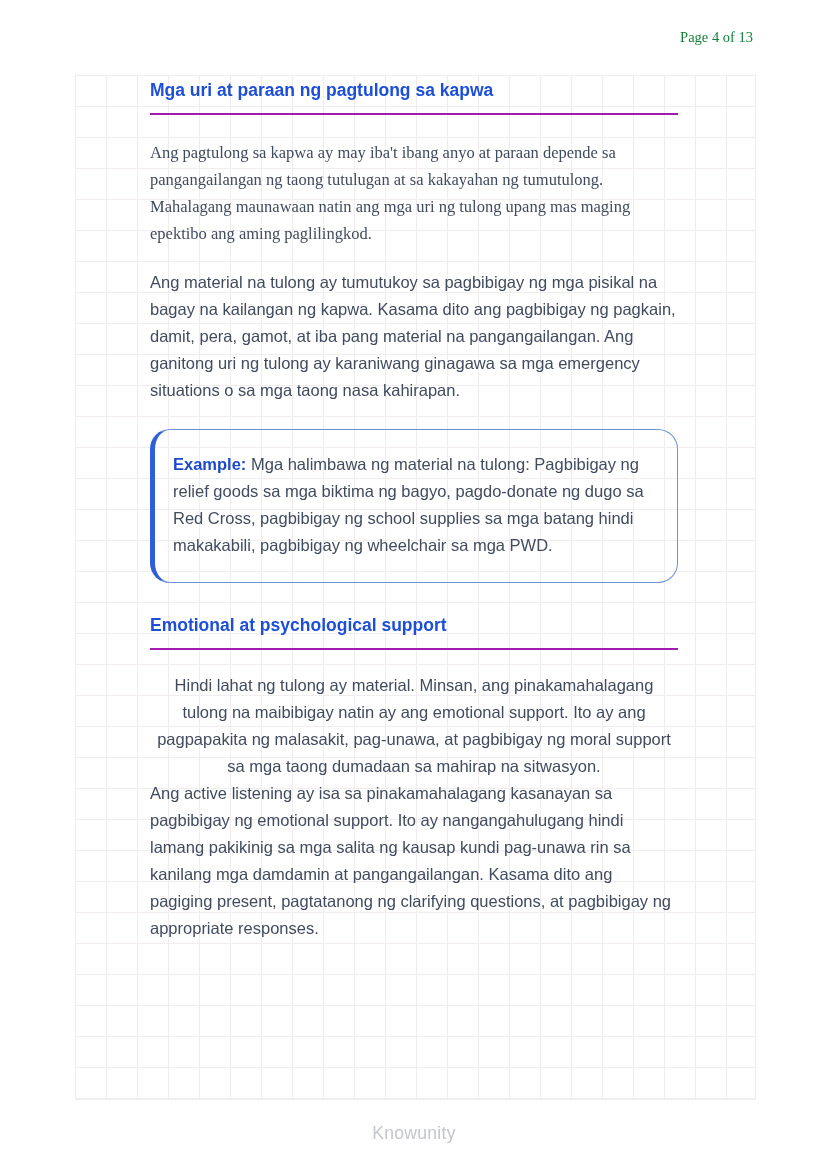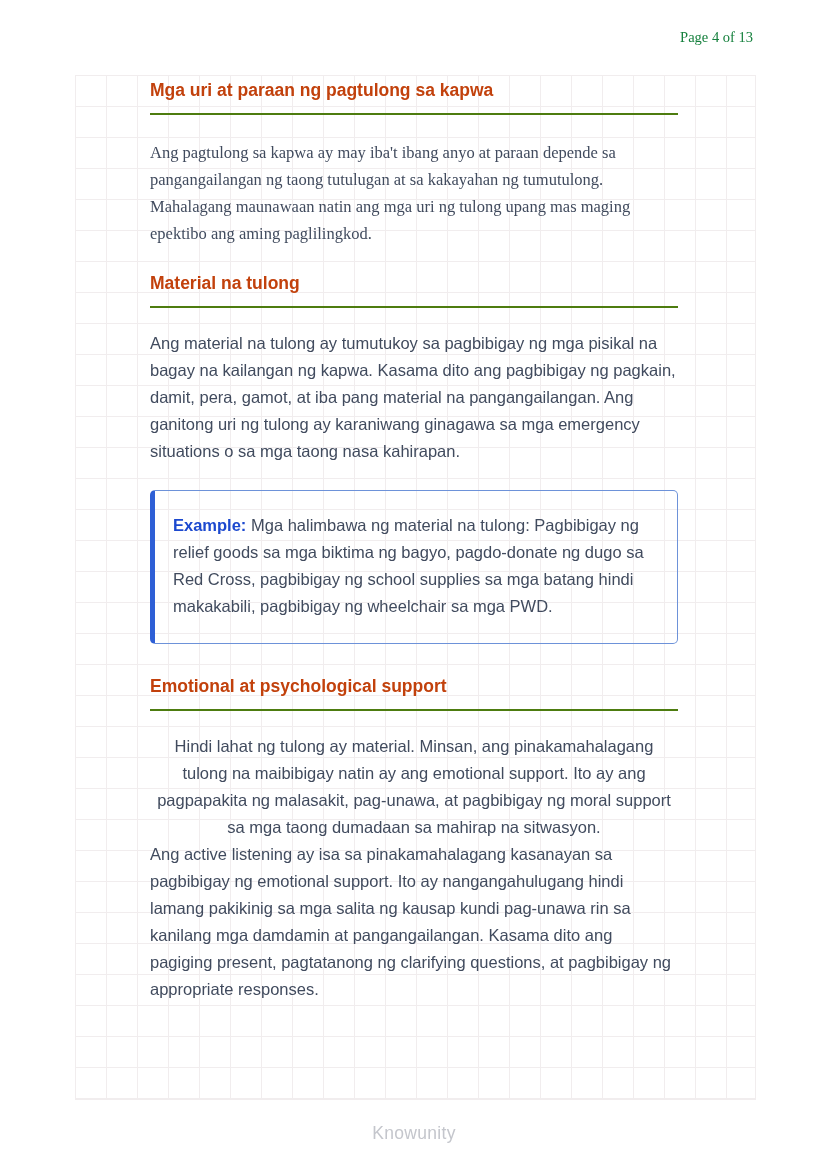--- a/index.html
+++ b/index.html
@@ -33,42 +33,42 @@
   }
   .content {
     position: absolute;
     left: 150px;
     top: 75px;
     width: 528px;
   }
   h2.section-heading {
     font-size: 17.5px;
     font-weight: bold;
-    color: #c2410c;
+    color: #1d4ed8;
     line-height: 21px;
     padding-bottom: 12px;
-    border-bottom: 2px solid #4d7c0f;
+    border-bottom: 2px solid #a21caf;
   }
   .h1 { margin-top: 5px; }
   .h2 { margin-top: 26px; }
   .h3 { margin-top: 32px; }
   p.body-text {
     font-size: 16.5px;
     line-height: 27px;
     color: #414b5e;
   }
   .p1 { margin-top: 24px; font-family: Liberation Serif, serif; }
   .p2 { margin-top: 22px; }
   .p3 { margin-top: 22px; text-align: center; }
   .p4 { }
   .example-box {
     margin-top: 25px;
     border: 1.5px solid #6d92d9;
     border-left: 5px solid #2e5fd6;
-    border-radius: 5px;
+    border-radius: 20px;
     padding: 21px 24px 23px 18px;
     background: transparent;
   }
   .example-box p {
     font-size: 16.5px;
     line-height: 27px;
     color: #414b5e;
   }
   .example-label {
     font-weight: bold;
@@ -91,21 +91,20 @@
 <div class="page-number">Page 4 of 13</div>
 
 <div class="grid-bg"></div>
 
 <div class="content">
 
   <h2 class="section-heading h1">Mga uri at paraan ng pagtulong sa kapwa</h2>
 
   <p class="body-text p1">Ang pagtulong sa kapwa ay may iba't ibang anyo at paraan depende sa pangangailangan ng taong tutulugan at sa kakayahan ng tumutulong. Mahalagang maunawaan natin ang mga uri ng tulong upang mas maging epektibo ang aming paglilingkod.</p>
 
-  <h2 class="section-heading h2">Material na tulong</h2>
 
   <p class="body-text p2">Ang material na tulong ay tumutukoy sa pagbibigay ng mga pisikal na bagay na kailangan ng kapwa. Kasama dito ang pagbibigay ng pagkain, damit, pera, gamot, at iba pang material na pangangailangan. Ang ganitong uri ng tulong ay karaniwang ginagawa sa mga emergency situations o sa mga taong nasa kahirapan.</p>
 
   <div class="example-box">
     <p><span class="example-label">Example:</span><span> Mga halimbawa ng material na tulong: Pagbibigay ng relief goods sa mga biktima ng bagyo, pagdo-donate ng dugo sa Red Cross, pagbibigay ng school supplies sa mga batang hindi makakabili, pagbibigay ng wheelchair sa mga PWD.</span></p>
   </div>
 
   <h2 class="section-heading h3">Emotional at psychological support</h2>
 
   <p class="body-text p3">Hindi lahat ng tulong ay material. Minsan, ang pinakamahalagang tulong na maibibigay natin ay ang emotional support. Ito ay ang pagpapakita ng malasakit, pag-unawa, at pagbibigay ng moral support sa mga taong dumadaan sa mahirap na sitwasyon.</p>

